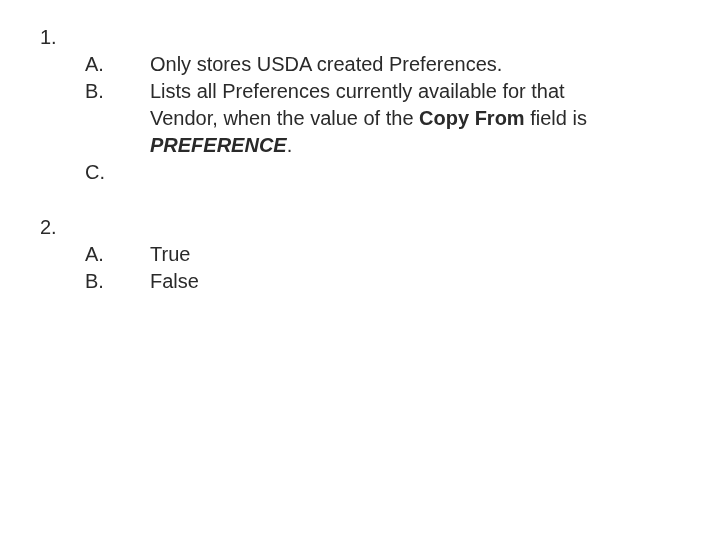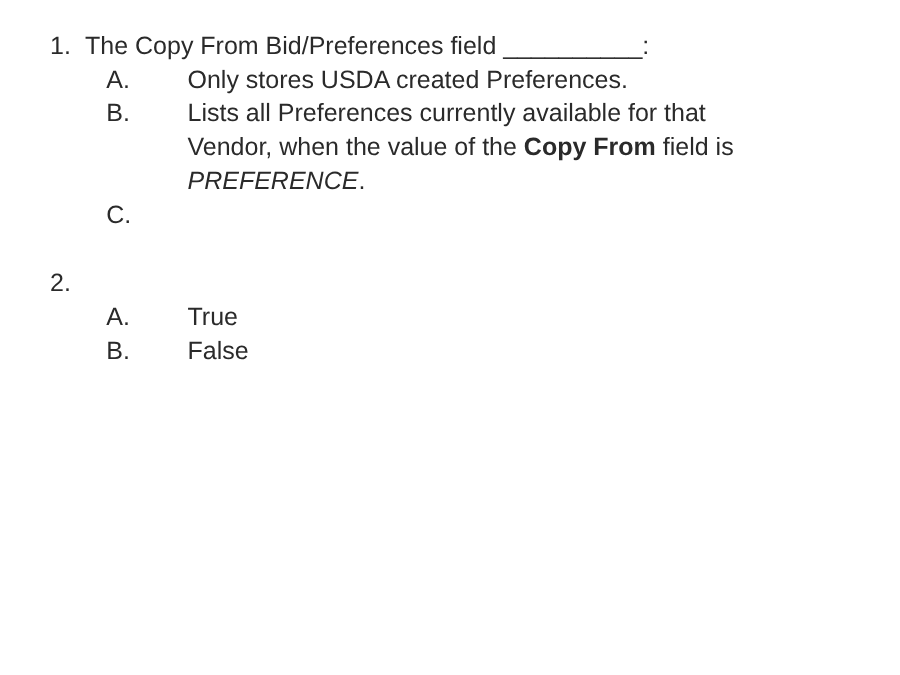--- a/index.html
+++ b/index.html
@@ -38,35 +38,32 @@
     min-width: 26px;
   }
   .ans-body {
     flex: 1;
     margin-left: 39px;
   }
   .bold {
     font-weight: bold;
   }
   .bold-italic {
-    font-weight: normal;
+    font-weight: bold;
     font-style: italic;
   }
 </style>
 </head>
 <body>
 
 <div class="page">
 
   <div class="question">
     <div class="q-line">
       <span class="q-num">1.</span>
-      <span>
-        <span>The Copy From Bid/Preferences field </span><span>__________</span><span>:</span>
-      </span>
     </div>
     <div class="ans-list">
       <div class="ans-item">
         <span class="ans-letter">A.</span>
         <span class="ans-body">Only stores USDA created Preferences.</span>
       </div>
       <div class="ans-item">
         <span class="ans-letter">B.</span>
         <span class="ans-body">
           <span>Lists all Preferences currently available for that</span><br>

